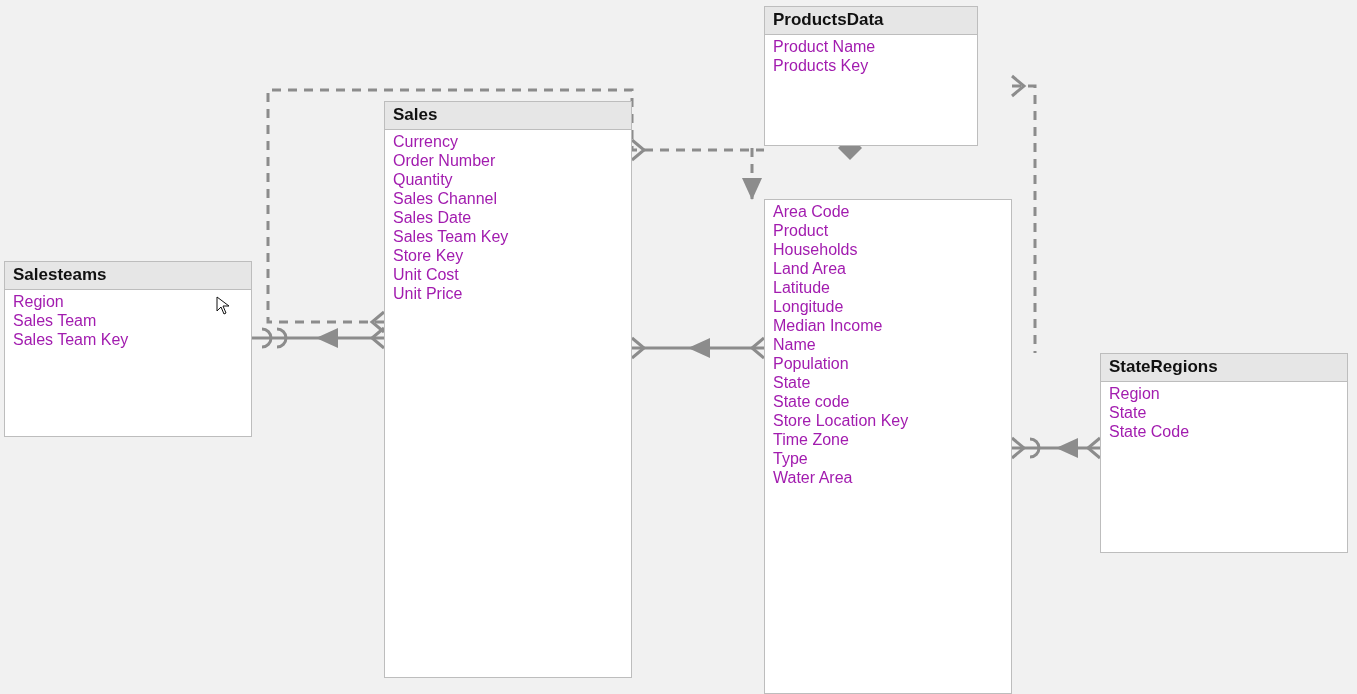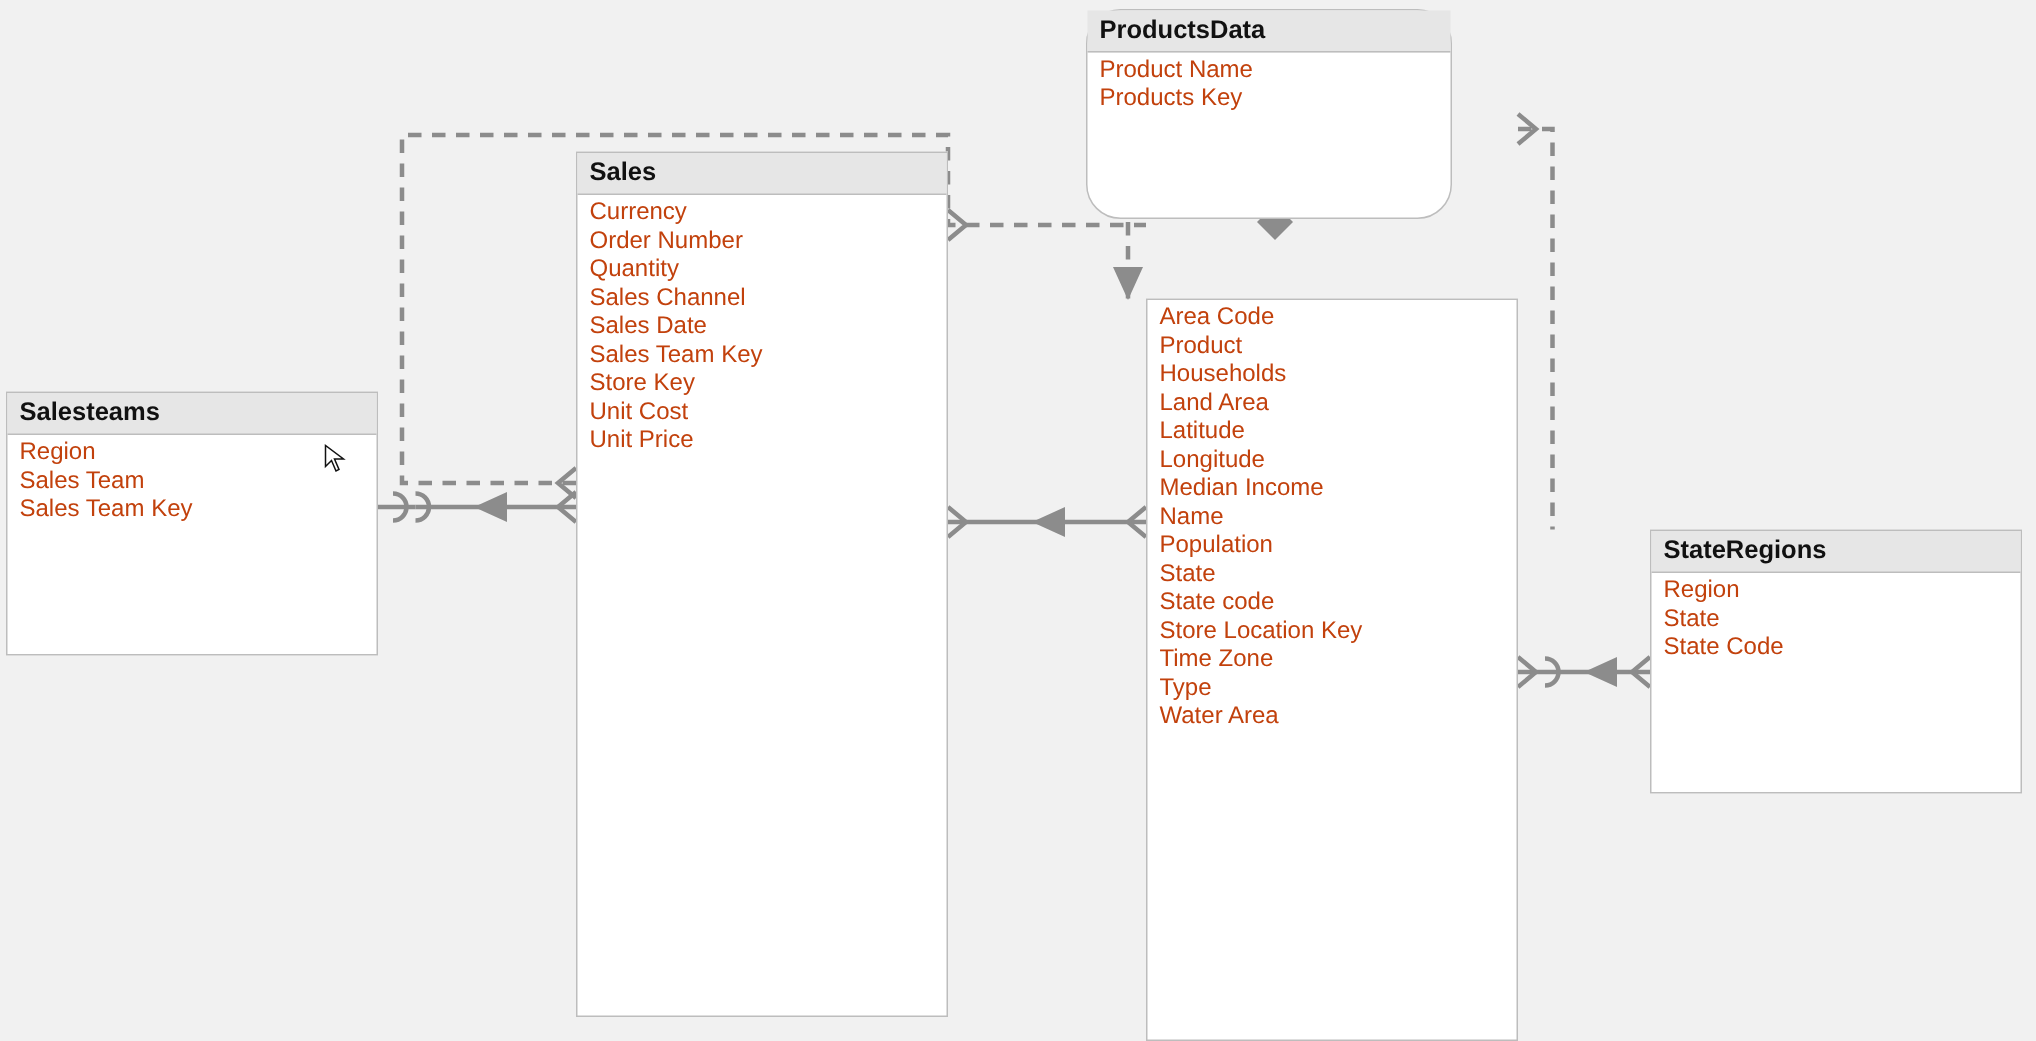--- a/index.html
+++ b/index.html
@@ -1,20 +1,20 @@
 <!DOCTYPE html>
 <html><head>
 <meta charset="utf-8">
 <style>
   html,body { margin:0; padding:0; width:1357px; height:694px; background:#f1f1f1; font-family:"Segoe UI",Arial,sans-serif; overflow:hidden; }
   .canvas { position:relative; width:1357px; height:694px; }
   .table-box { position:absolute; background:#fff; border:1px solid #bdbdbd; box-sizing:border-box; }
   .table-title { background:#e6e6e6; border-bottom:1px solid #bdbdbd; font-weight:700; font-size:17px; padding:3px 8px 4px 8px; color:#111; }
   .table-body { padding:2px 8px 6px 8px; }
-  .field { font-size:16px; line-height:19px; color:#c2410c; white-space:nowrap; }
+  .field { font-size:16px; line-height:19px; color:#a21caf; white-space:nowrap; }
   svg.connectors { position:absolute; left:0; top:0; width:1357px; height:694px; pointer-events:none; }
   .solid { stroke:#8c8c8c; stroke-width:3; fill:none; }
   .dashed { stroke:#8c8c8c; stroke-width:3; fill:none; stroke-dasharray:9 7; }
   .arrow { fill:#8c8c8c; }
   .endcap { stroke:#8c8c8c; stroke-width:3; fill:none; }
   .cursor { position:absolute; font-size:16px; color:#111; pointer-events:none; }
 </style>
 </head>
 <body>
 
@@ -72,21 +72,21 @@
       <div class="field">Quantity</div>
       <div class="field">Sales Channel</div>
       <div class="field">Sales Date</div>
       <div class="field">Sales Team Key</div>
       <div class="field">Store Key</div>
       <div class="field">Unit Cost</div>
       <div class="field">Unit Price</div>
     </div>
   </div>
 
-  <div class="table-box" style="left:724px; top:6px; width:244px; height:140px;border-radius:23px;">
+  <div class="table-box" style="left:764px; top:6px; width:214px; height:140px;">
     <div class="table-title">ProductsData</div>
     <div class="table-body">
       <div class="field">Product Name</div>
       <div class="field">Products Key</div>
     </div>
   </div>
 
   <div class="table-box" style="left:764px; top:199px; width:248px; height:495px;">
     <div class="table-body">
       <div class="field">Area Code</div>
@@ -100,21 +100,21 @@
       <div class="field">Population</div>
       <div class="field">State</div>
       <div class="field">State code</div>
       <div class="field">Store Location Key</div>
       <div class="field">Time Zone</div>
       <div class="field">Type</div>
       <div class="field">Water Area</div>
     </div>
   </div>
 
-  <div class="table-box" style="left:1100px; top:353px; width:248px; height:176px;">
+  <div class="table-box" style="left:1100px; top:353px; width:248px; height:200px;">
     <div class="table-title">StateRegions</div>
     <div class="table-body">
       <div class="field">Region</div>
       <div class="field">State</div>
       <div class="field">State Code</div>
     </div>
   </div>
 
   <div class="cursor" style="left:216px; top:296px;">
     <svg width="16" height="20" viewBox="0 0 16 20">

